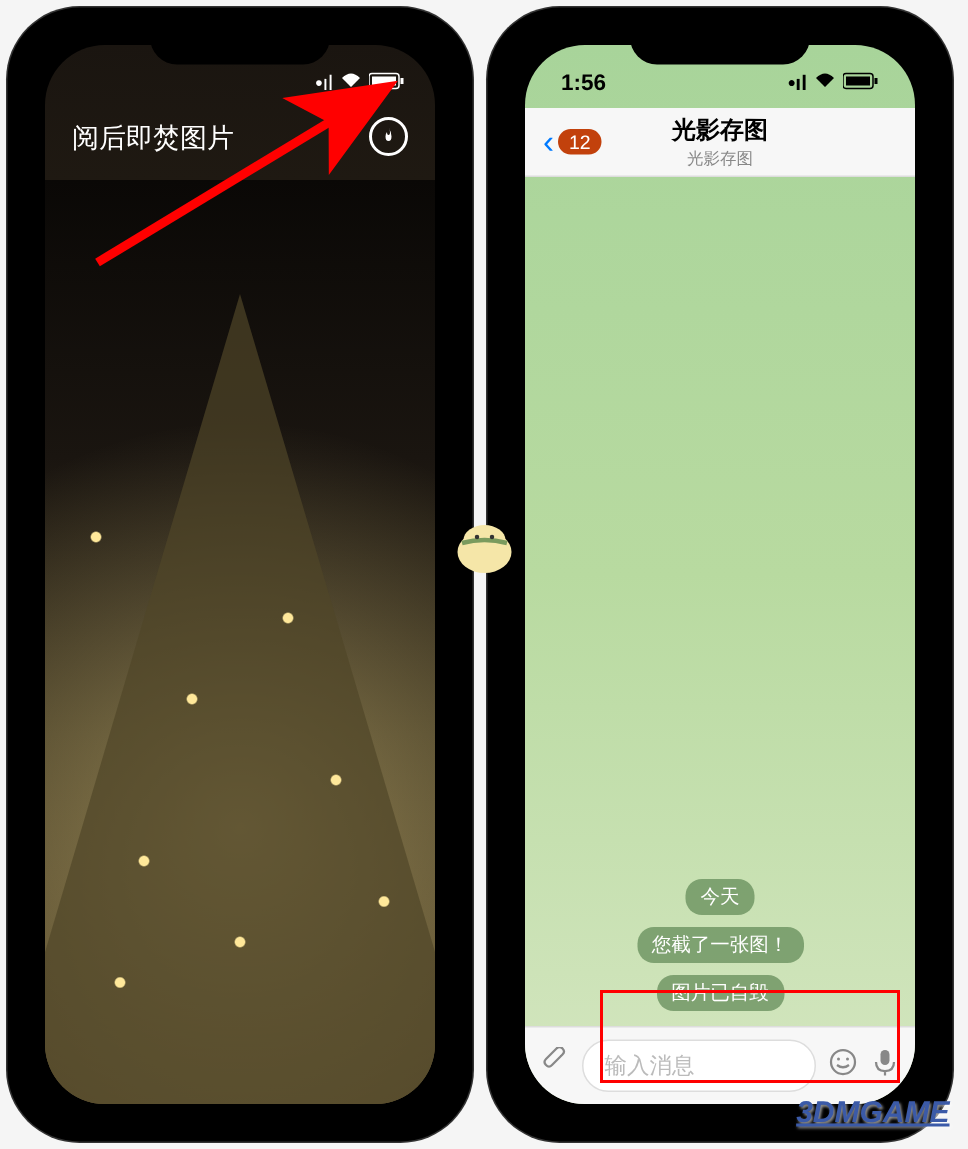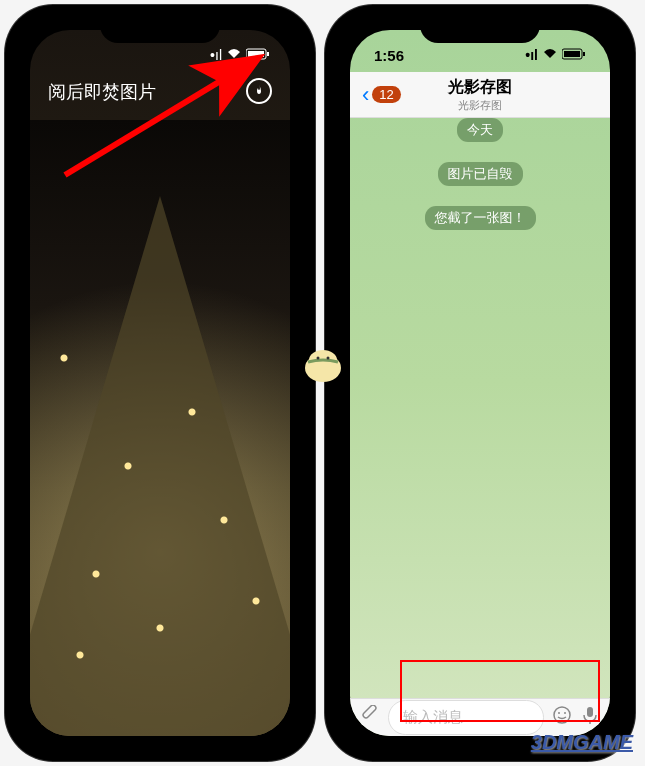--- a/index.html
+++ b/index.html
@@ -170,37 +170,37 @@
     }
     .chat-title { font-size: 16px; font-weight: 600; }
     .chat-subtitle { font-size: 11px; color: #888; }
     .chat-body {
       position: absolute;
       top: 88px;
       left: 0; right: 0;
       bottom: 52px;
       display: flex;
       flex-direction: column;
-      justify-content: flex-start;
+      justify-content: flex-end;
       align-items: center;
       padding-bottom: 10px;
-      gap: 20px;
+      gap: 8px;
     }
     .system-bubble {
       background: rgba(100,140,90,0.75);
       color: #fff;
       font-size: 13px;
       padding: 3px 10px;
       border-radius: 11px;
     }
     .chat-input-bar {
       position: absolute;
       bottom: 0;
       left: 0; right: 0;
-      height: 38px;
+      height: 52px;
       background: #f7f7f7;
       border-top: 1px solid #ddd;
       display: flex;
       align-items: center;
       padding: 0 10px;
       gap: 8px;
     }
     .attach-icon { color: #888; font-size: 20px; }
     .msg-input {
       flex: 1;
@@ -312,22 +312,22 @@
           <span>‹</span>
           <span class="unread-badge">12</span>
         </div>
         <div class="chat-title-wrap">
           <div class="chat-title">光影存图</div>
           <div class="chat-subtitle">光影存图</div>
         </div>
       </div>
       <div class="chat-body">
         <div class="system-bubble">今天</div>
+        <div class="system-bubble">您截了一张图！</div>
         <div class="system-bubble">图片已自毁</div>
-        <div class="system-bubble">您截了一张图！</div>
       </div>
       <div class="chat-input-bar">
         <span class="attach-icon">
           <svg width="20" height="20" viewBox="0 0 20 20">
               <path d="M14 6 L8 12 Q6 14 4 12 Q2 10 4 8 L11 1 Q13 -1 15 1 Q17 3 15 5 L8 12" stroke="#888" fill="none" stroke-width="1.5"></path>
             </svg>
         </span>
         <div class="msg-input"><span>输入消息</span></div>
         <span class="sticker-icon">
           <svg width="20" height="20" viewBox="0 0 20 20">

